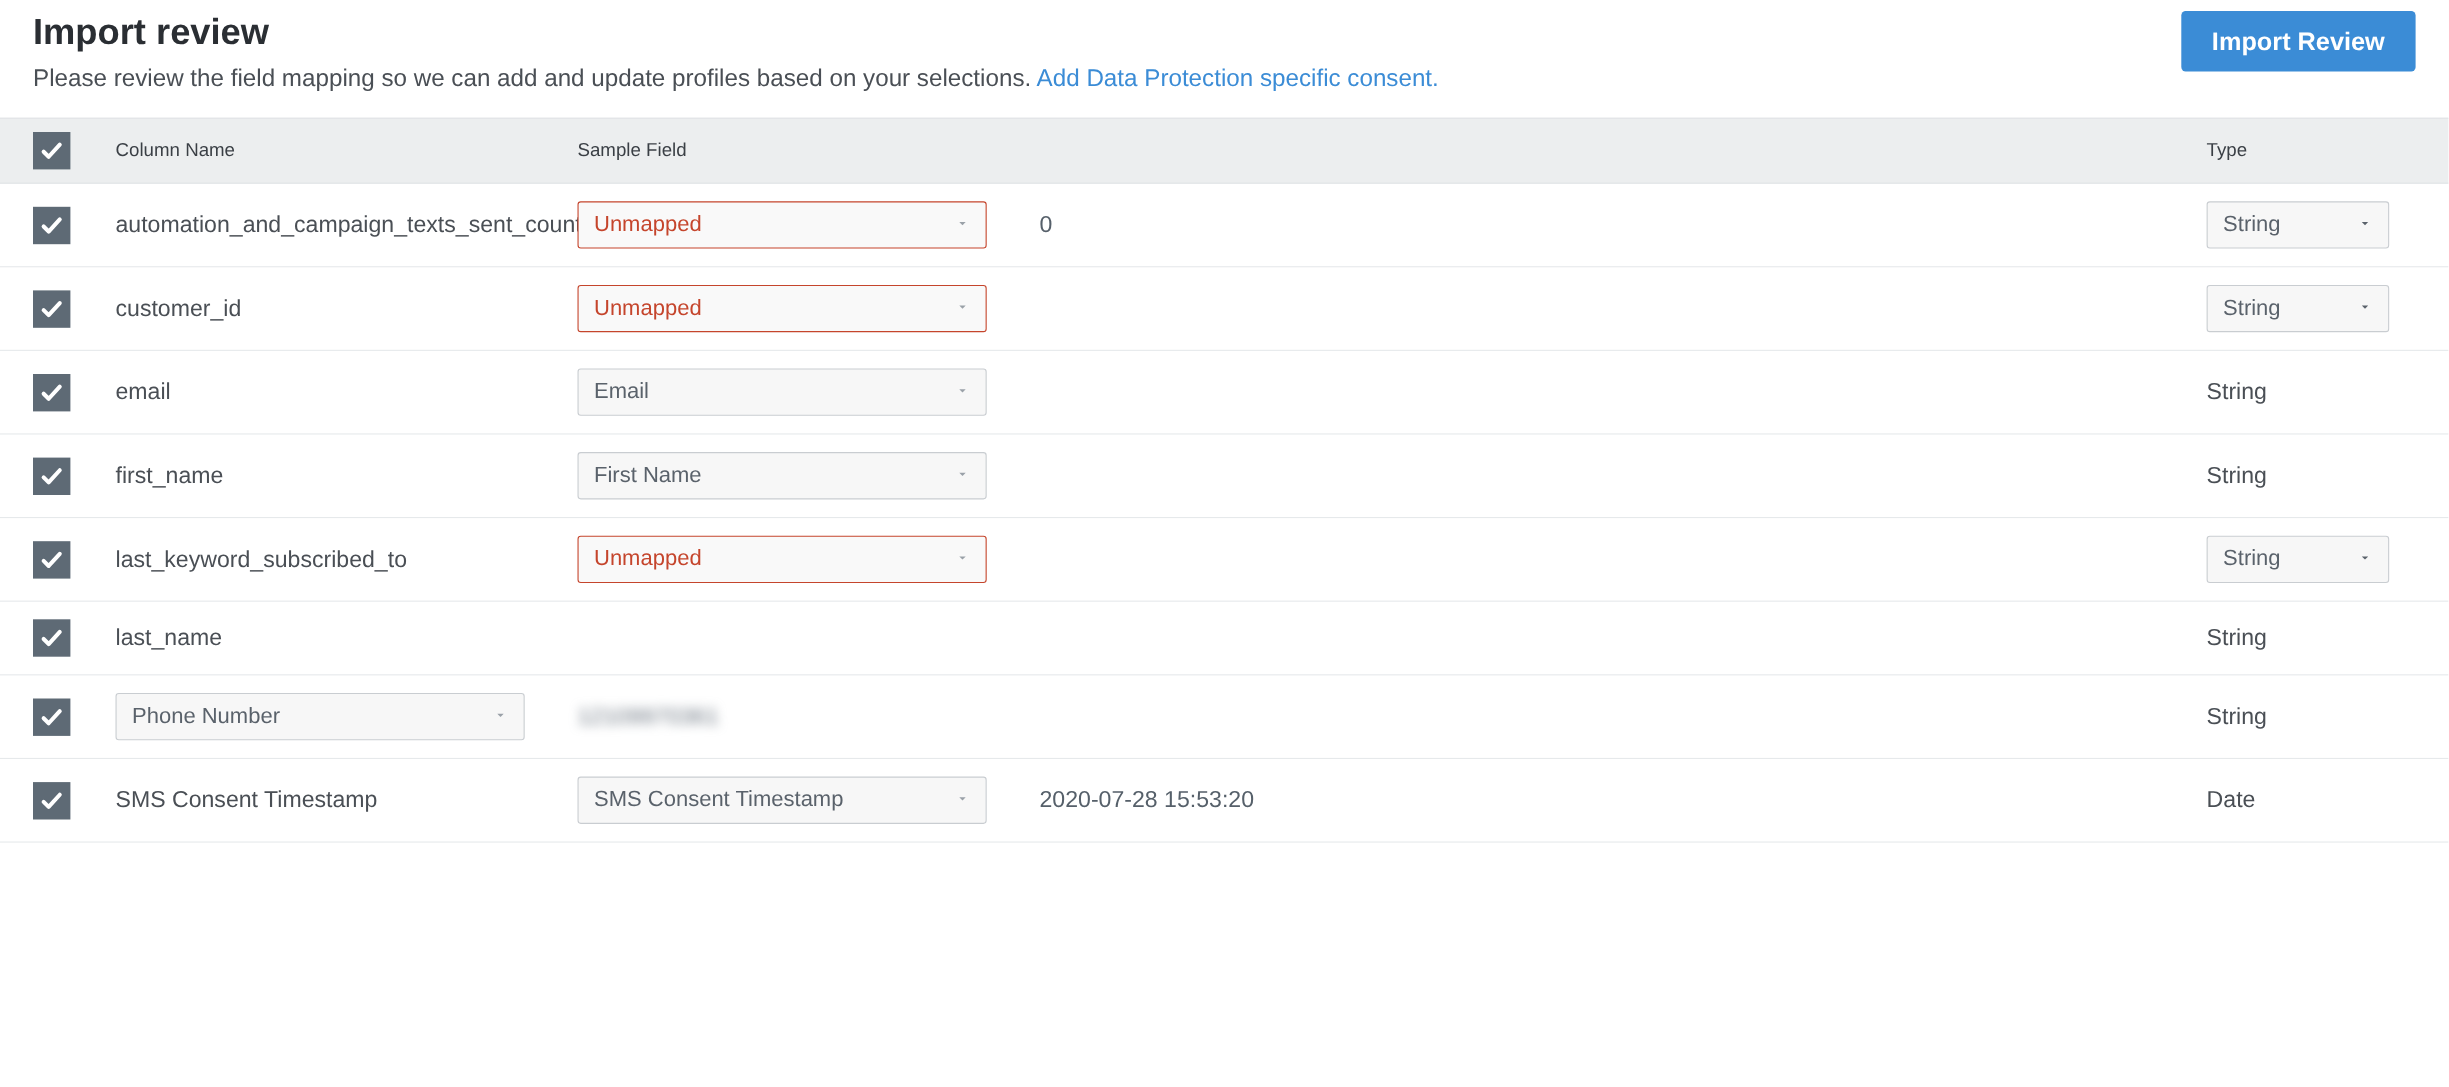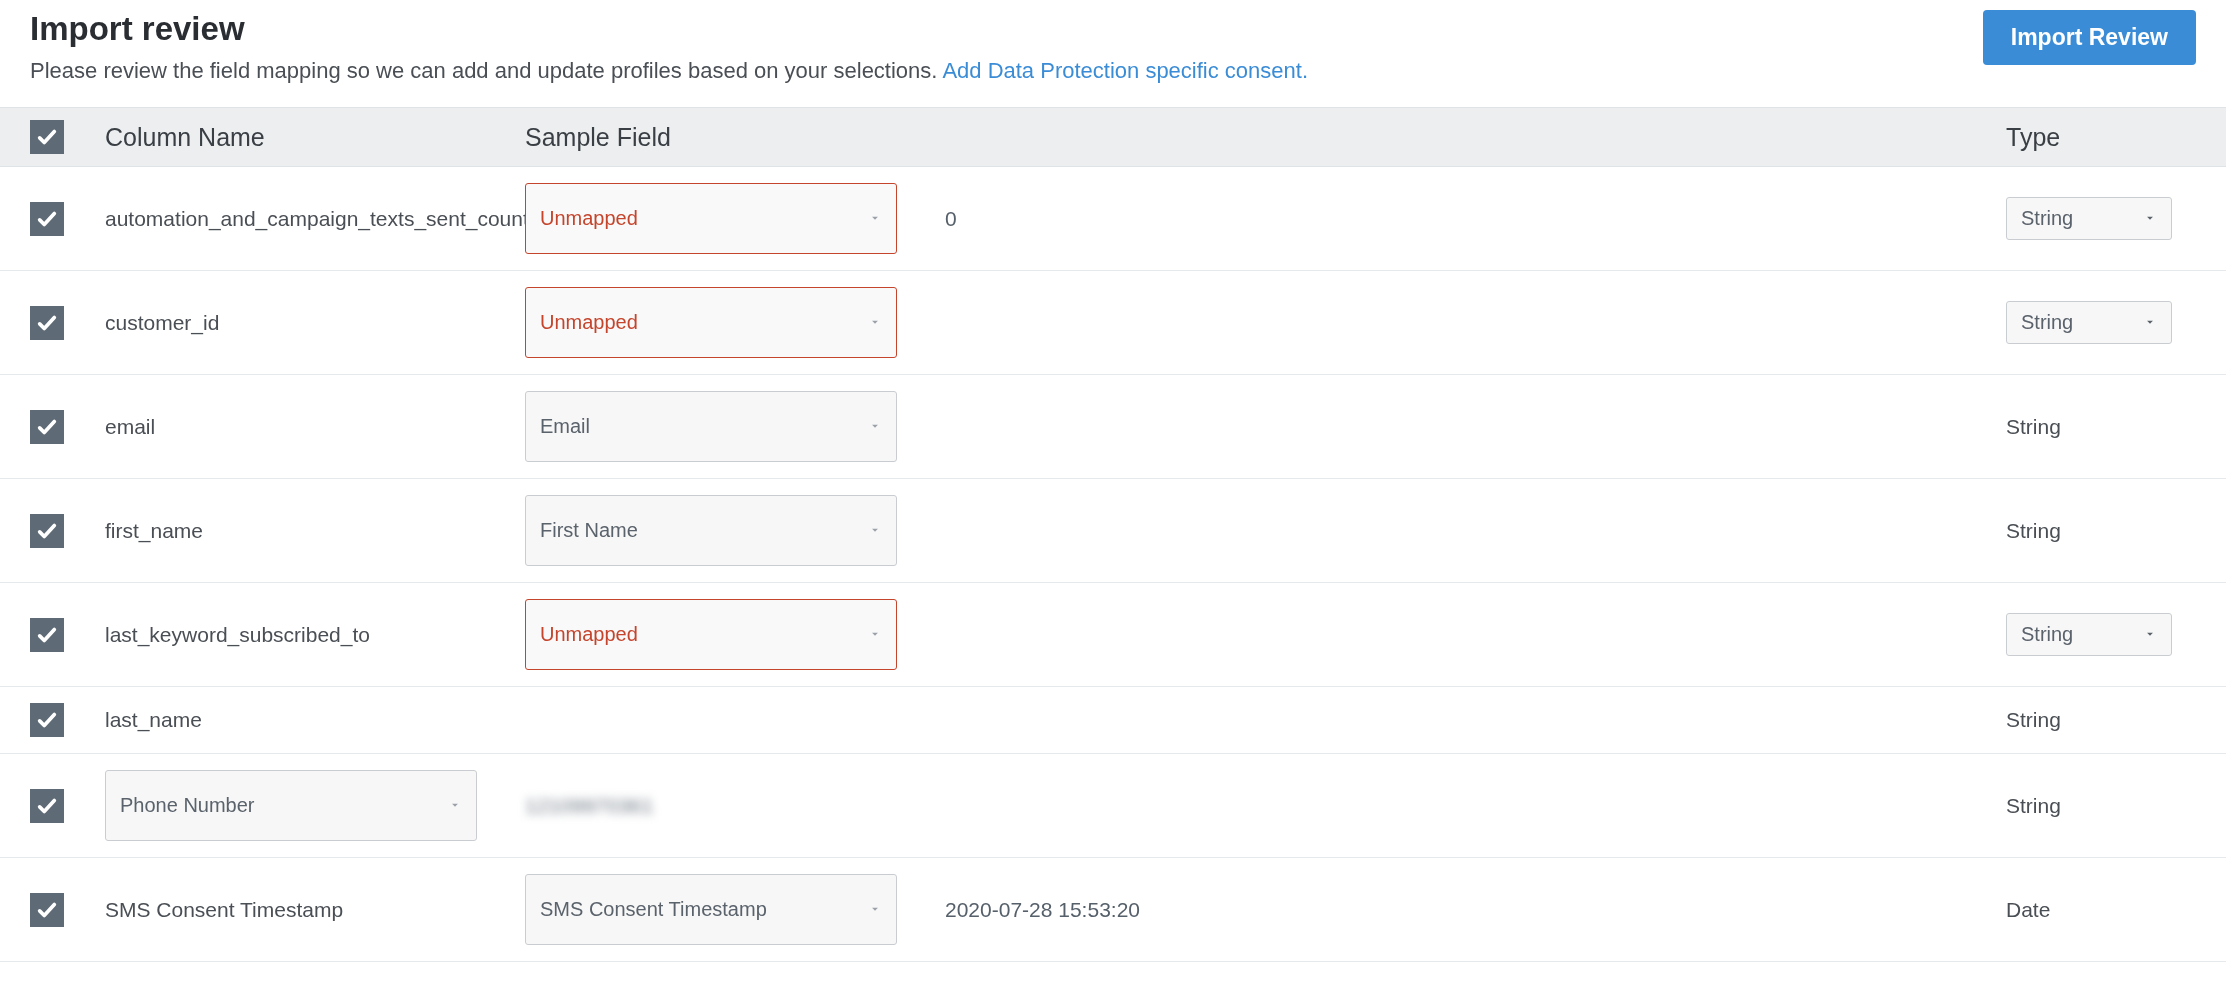--- a/index.html
+++ b/index.html
@@ -63,39 +63,39 @@
       display: flex;
       align-items: center;
       padding: 16px 30px;
       border-bottom: 1px solid #e6e9eb;
     }
     .col-check { width: 75px; flex-shrink: 0; }
     .col-name { width: 420px; flex-shrink: 0; color: #4a4f55; }
     .col-field { width: 420px; flex-shrink: 0; }
     .col-sample { flex: 1; color: #56606a; }
     .col-type { width: 190px; flex-shrink: 0; }
-    .th { font-size: 25px; color: #3a3f45; font-weight: 400; }
+    .th { font-size: 17px; color: #3a3f45; font-weight: 400; }
     .checkbox {
       width: 34px;
       height: 34px;
       background: #5e6a75;
       display: inline-flex;
       align-items: center;
       justify-content: center;
       cursor: pointer;
     }
     .checkbox svg { width: 22px; height: 22px; }
     .select {
       display: flex;
       align-items: center;
       justify-content: space-between;
       border: 1px solid #c9cdd1;
       background: #f7f7f7;
       border-radius: 3px;
-      padding: 23px 14px;
+      padding: 9px 14px;
       width: 372px;
       cursor: pointer;
       color: #5a626b;
       font-size: 20px;
     }
     .select.unmapped {
       border-color: #c5452c;
       color: #c5452c;
       background: #f9f9f9;
     }

